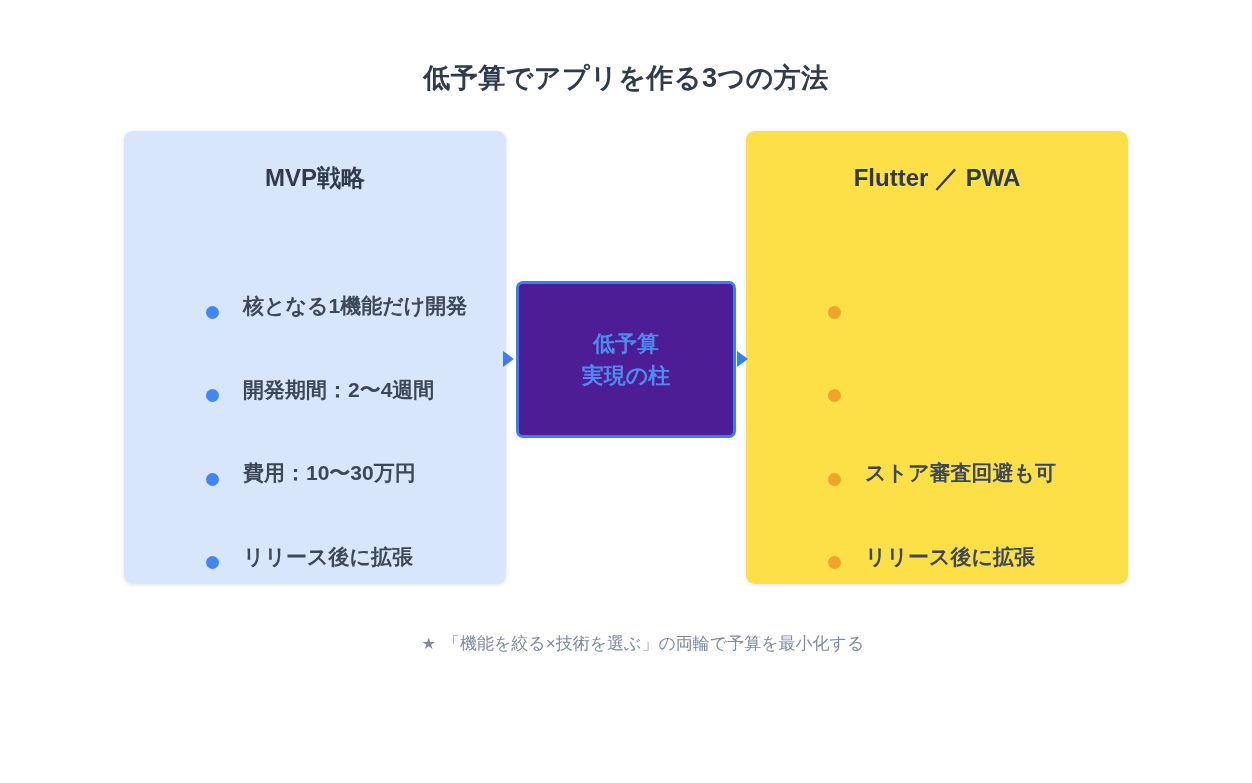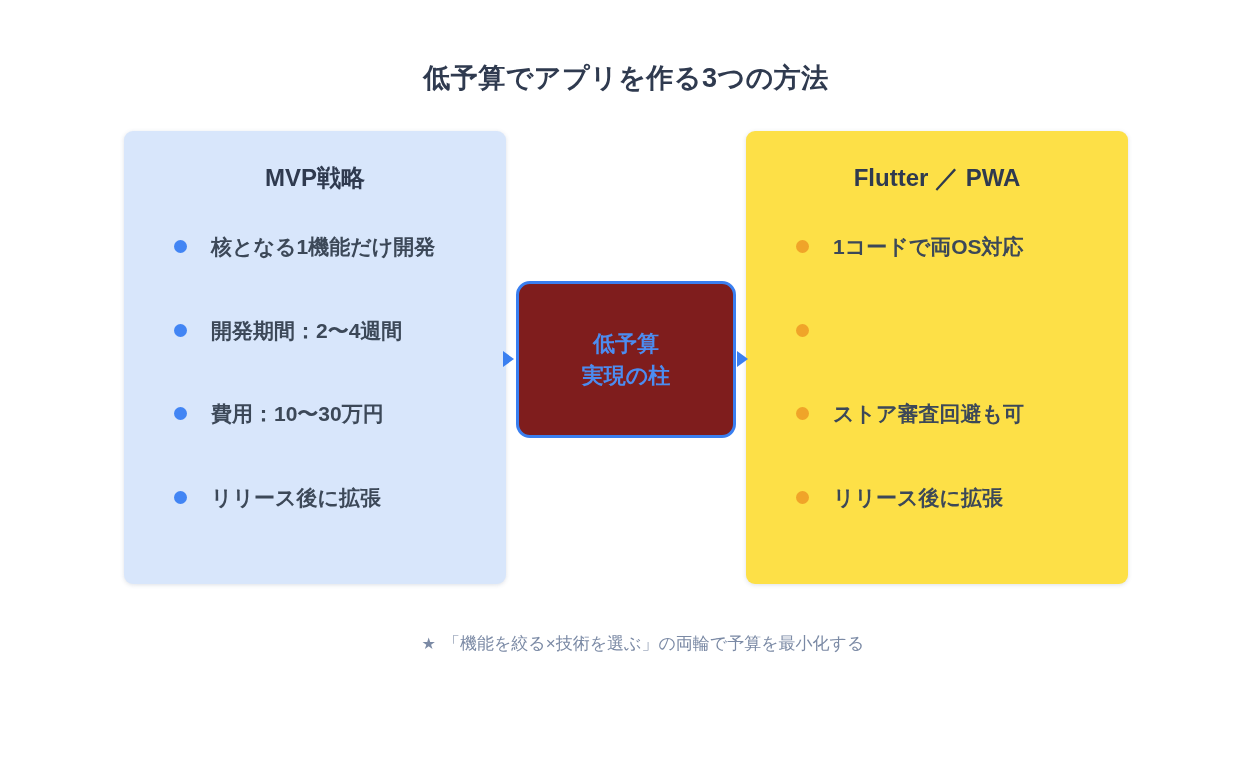--- a/index.html
+++ b/index.html
@@ -65,21 +65,22 @@
   .bullet-list {
     position: absolute;
     left: 0;
     top: 104px;
     width: 100%;
   }
   .bullet-row {
     position: relative;
     height: 83.5px;
     display: flex;
-    align-items: flex-start;
+    align-items: flex-end;
+    margin-left: 32px;
   }
   .bullet-dot {
     width: 13px;
     height: 13px;
     border-radius: 50%;
     margin-left: 50px;
     margin-top: 5px;
     flex: 0 0 auto;
   }
   .panel-left .bullet-dot  { background: #4285f4; }
@@ -94,23 +95,23 @@
     white-space: nowrap;
   }
 
   
   .hub {
     position: absolute;
     left: 516px;
     top: 281px;
     width: 220px;
     height: 157px;
-    background: #7f1d1d;
+    background: #4c1d95;
     border: 3px solid #3a7ff0;
-    border-radius: 14px;
+    border-radius: 7px;
     box-sizing: border-box;
     display: flex;
     align-items: center;
     justify-content: center;
   }
   .hub-label {
     font-size: 22px;
     font-weight: bold;
     color: #4c8cf0;
     text-align: center;
@@ -176,21 +177,20 @@
         <span class="bullet-text">リリース後に拡張</span>
       </div>
     </div>
   </div>
 
   <div class="panel panel-right">
     <div class="panel-title">Flutter ／ PWA</div>
     <div class="bullet-list">
       <div class="bullet-row">
         <span class="bullet-dot"></span>
-        <span class="bullet-text">1コードで両OS対応</span>
       </div>
       <div class="bullet-row">
         <span class="bullet-dot"></span>
       </div>
       <div class="bullet-row">
         <span class="bullet-dot"></span>
         <span class="bullet-text">ストア審査回避も可</span>
       </div>
       <div class="bullet-row">
         <span class="bullet-dot"></span>

